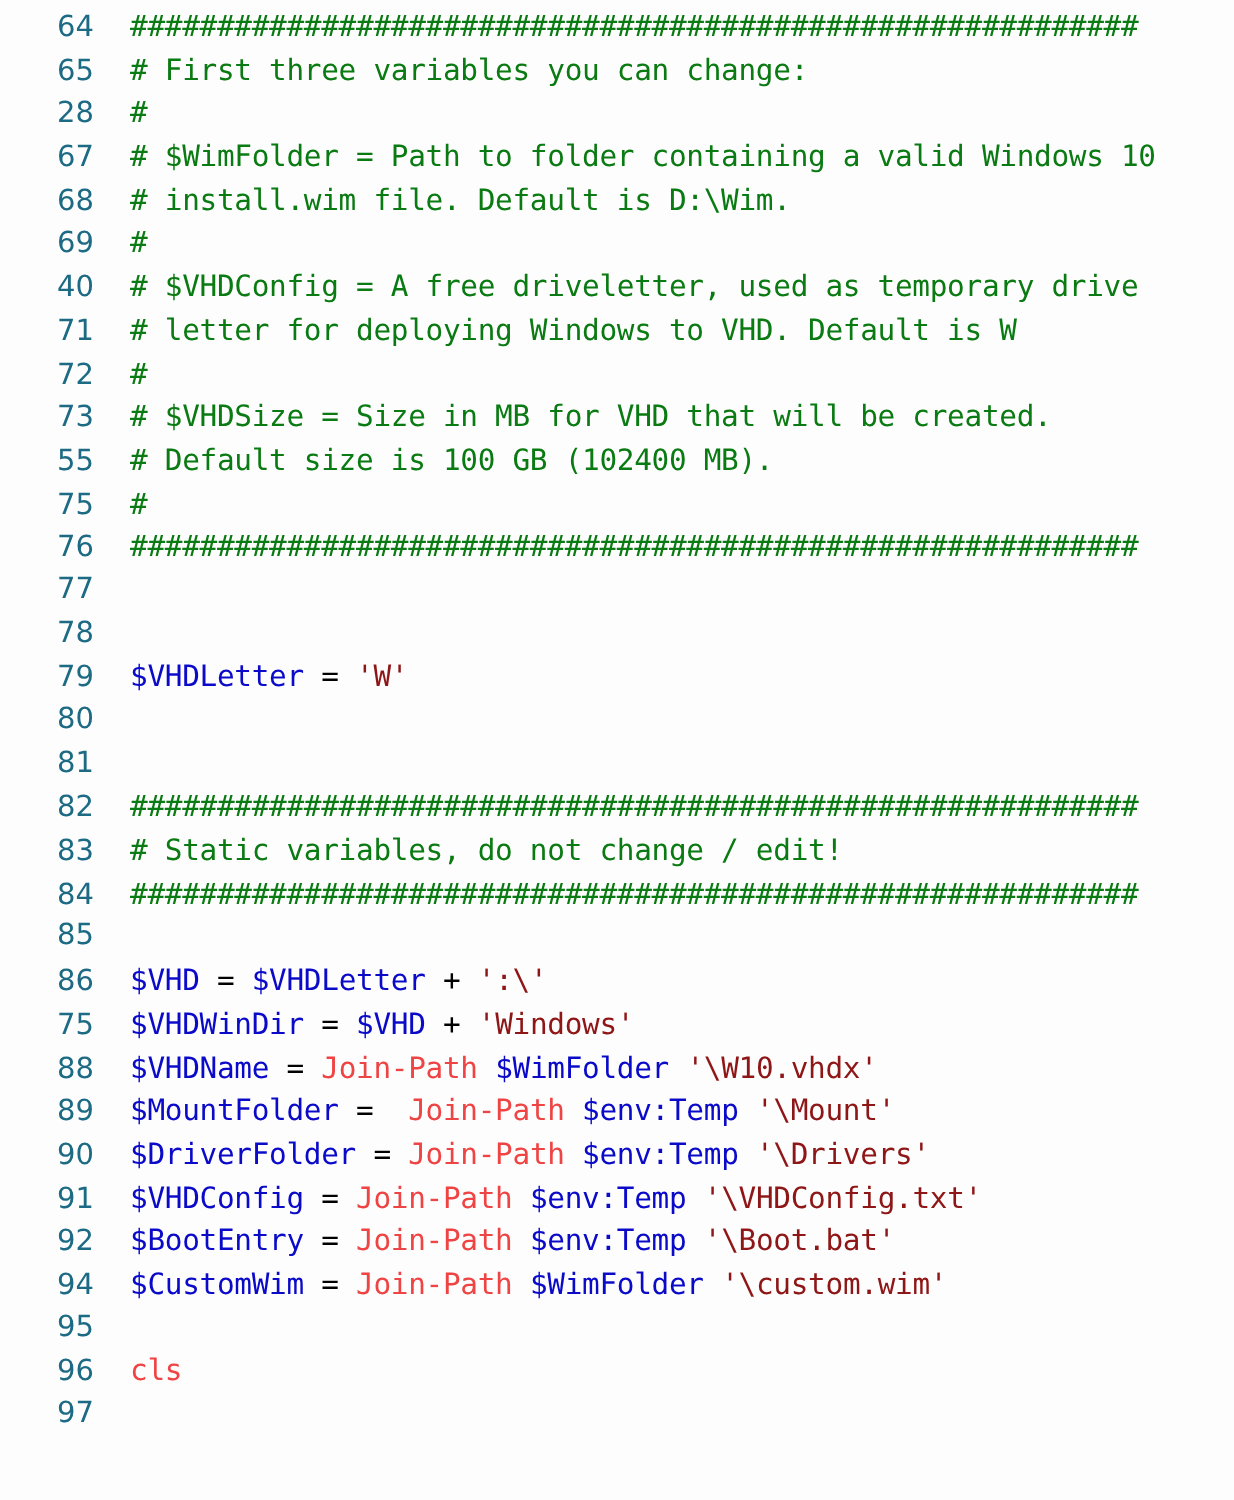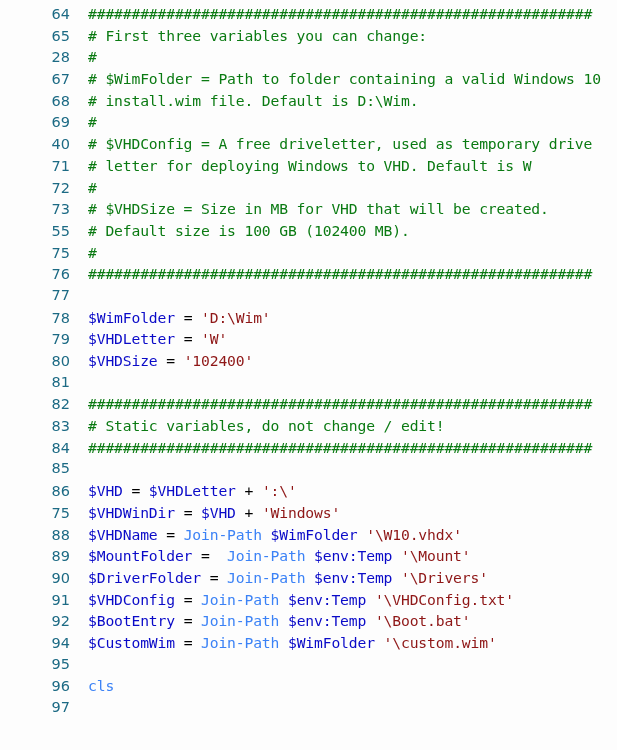--- a/index.html
+++ b/index.html
@@ -33,57 +33,56 @@
     width: 47px;
     min-width: 47px;
     text-align: right;
     padding-right: 0px;
     color: #1c6a84;
     font-size: 14.5px;
     font-family: "DejaVu Sans", "Liberation Sans", sans-serif;
     font-weight: normal;
     letter-spacing: 0px;
     user-select: none;
-    margin-left: 23px;
   }
   .content {
     padding-left: 18px;
     font-size: 14.7px;
     color: #000000;
     white-space: pre;
     letter-spacing: -0.15px;
   }
   .tok-comment { color: #0a7a12; }
   .tok-var     { color: #0a0ac8; }
   .tok-str     { color: #8e1616; }
   .tok-plain   { color: #000000; }
-  .tok-cmd     { color: #3b82f6; }
+  .tok-cmd     { color: #ef4444; }
 </style>
 </head>
 <body>
 
 <div id="editor">
   <div id="code-lines">
       <div class="code-line"><span class="gutter">64</span><span class="content"><span class="tok-comment">##########################################################</span></span></div>
       <div class="code-line"><span class="gutter">65</span><span class="content"><span class="tok-comment"># First three variables you can change:</span></span></div>
       <div class="code-line"><span class="gutter">28</span><span class="content"><span class="tok-comment">#</span></span></div>
       <div class="code-line"><span class="gutter">67</span><span class="content"><span class="tok-comment"># $WimFolder = Path to folder containing a valid Windows 10</span></span></div>
       <div class="code-line"><span class="gutter">68</span><span class="content"><span class="tok-comment"># install.wim file. Default is D:\Wim.</span></span></div>
       <div class="code-line"><span class="gutter">69</span><span class="content"><span class="tok-comment">#</span></span></div>
       <div class="code-line"><span class="gutter">40</span><span class="content"><span class="tok-comment"># $VHDConfig = A free driveletter, used as temporary drive</span></span></div>
       <div class="code-line"><span class="gutter">71</span><span class="content"><span class="tok-comment"># letter for deploying Windows to VHD. Default is W</span></span></div>
       <div class="code-line"><span class="gutter">72</span><span class="content"><span class="tok-comment">#</span></span></div>
       <div class="code-line"><span class="gutter">73</span><span class="content"><span class="tok-comment"># $VHDSize = Size in MB for VHD that will be created.</span></span></div>
       <div class="code-line"><span class="gutter">55</span><span class="content"><span class="tok-comment"># Default size is 100 GB (102400 MB).</span></span></div>
       <div class="code-line"><span class="gutter">75</span><span class="content"><span class="tok-comment">#</span></span></div>
       <div class="code-line"><span class="gutter">76</span><span class="content"><span class="tok-comment">##########################################################</span></span></div>
       <div class="code-line"><span class="gutter">77</span><span class="content"></span></div>
-      <div class="code-line"><span class="gutter">78</span><span class="content"><span class="tok-var">$WimFolder</span><span class="tok-plain"> = </span><span class="tok-str">'D:\Wim'</span></span></div>
+      <div class="code-line"><span class="gutter">78</span></div>
       <div class="code-line"><span class="gutter">79</span><span class="content"><span class="tok-var">$VHDLetter</span><span class="tok-plain"> = </span><span class="tok-str">'W'</span></span></div>
-      <div class="code-line"><span class="gutter">80</span><span class="content"><span class="tok-var">$VHDSize</span><span class="tok-plain"> = </span><span class="tok-str">'102400'</span></span></div>
+      <div class="code-line"><span class="gutter">80</span></div>
       <div class="code-line"><span class="gutter">81</span><span class="content"></span></div>
       <div class="code-line"><span class="gutter">82</span><span class="content"><span class="tok-comment">##########################################################</span></span></div>
       <div class="code-line"><span class="gutter">83</span><span class="content"><span class="tok-comment"># Static variables, do not change / edit!</span></span></div>
       <div class="code-line"><span class="gutter">84</span><span class="content"><span class="tok-comment">##########################################################</span></span></div>
       <div class="code-line"><span class="gutter">85</span><span class="content"></span></div>
       <div class="code-line"><span class="gutter">86</span><span class="content"><span class="tok-var">$VHD</span><span class="tok-plain"> = </span><span class="tok-var">$VHDLetter</span><span class="tok-plain"> + </span><span class="tok-str">':\'</span></span></div>
       <div class="code-line"><span class="gutter">75</span><span class="content"><span class="tok-var">$VHDWinDir</span><span class="tok-plain"> = </span><span class="tok-var">$VHD</span><span class="tok-plain"> + </span><span class="tok-str">'Windows'</span></span></div>
       <div class="code-line"><span class="gutter">88</span><span class="content"><span class="tok-var">$VHDName</span><span class="tok-plain"> = </span><span class="tok-cmd">Join-Path </span><span class="tok-var">$WimFolder</span><span class="tok-plain"> </span><span class="tok-str">'\W10.vhdx'</span></span></div>
       <div class="code-line"><span class="gutter">89</span><span class="content"><span class="tok-var">$MountFolder</span><span class="tok-plain"> =  </span><span class="tok-cmd">Join-Path </span><span class="tok-var">$env:Temp</span><span class="tok-plain"> </span><span class="tok-str">'\Mount'</span></span></div>
       <div class="code-line"><span class="gutter">90</span><span class="content"><span class="tok-var">$DriverFolder</span><span class="tok-plain"> = </span><span class="tok-cmd">Join-Path </span><span class="tok-var">$env:Temp</span><span class="tok-plain"> </span><span class="tok-str">'\Drivers'</span></span></div>

